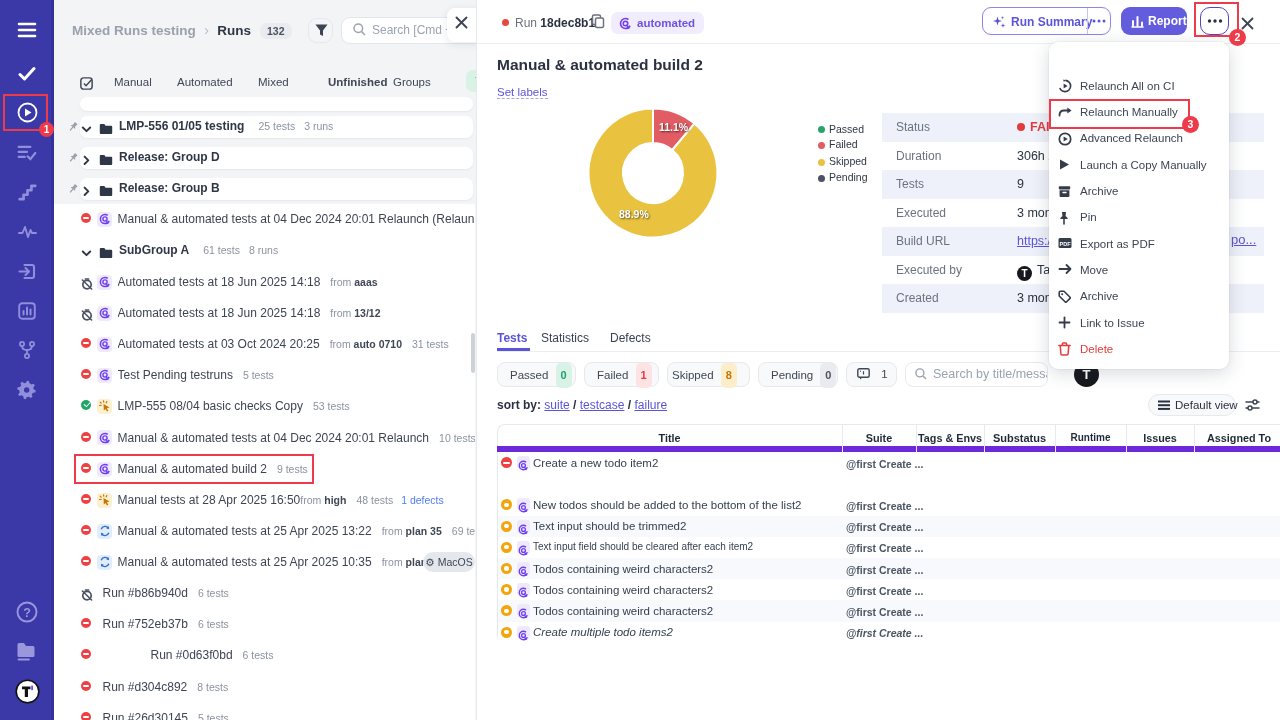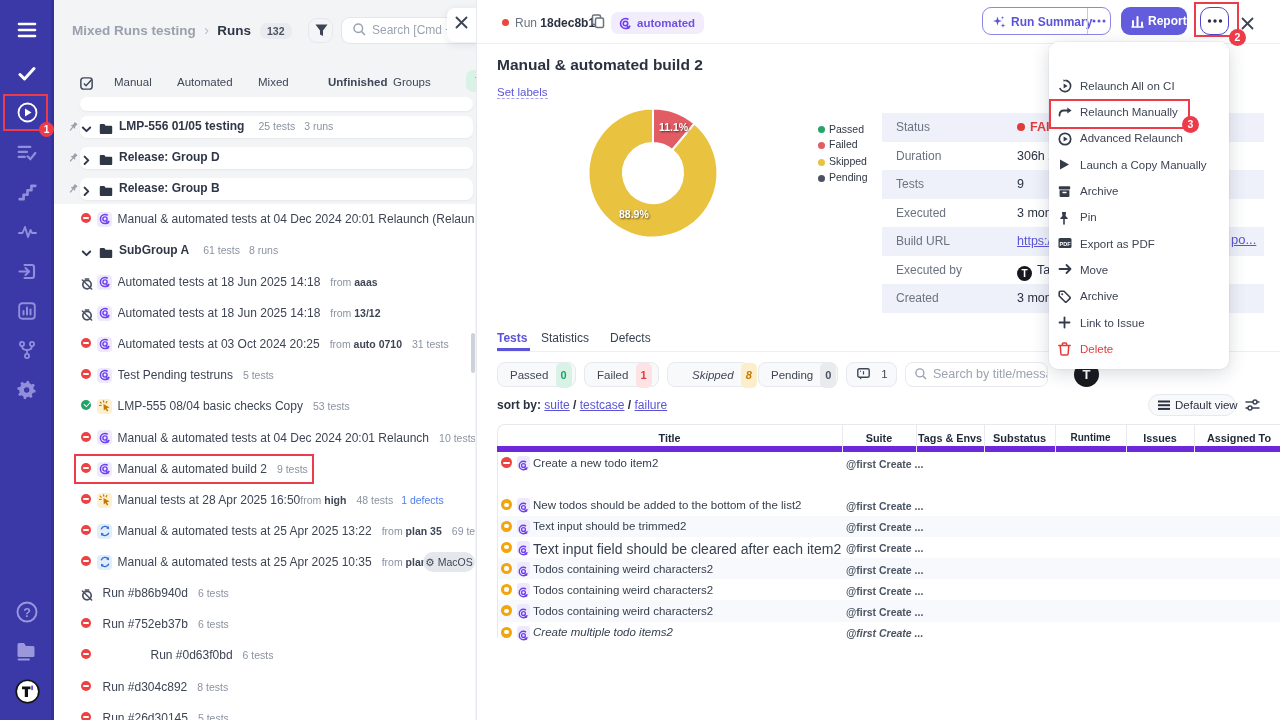--- a/index.html
+++ b/index.html
@@ -552,21 +552,21 @@
 <div class="abs" style="left:754px; top:232px; font-size:13px; color:#5b54d9; text-decoration:underline;">po...</div>
 <div class="ttab abs" style="left:20px; color:#5b54d9; font-weight:700;">Tests</div>
 <div class="abs" style="left:20px; top:348px; width:33px; height:2.5px; background:#5b54d9;"></div>
 <div class="ttab abs" style="left:64px;">Statistics</div>
 <div class="ttab abs" style="left:133px;">Defects</div>
 <div class="abs" style="left:20px; top:351px; width:783px; height:1px; background:#eceef2;"></div>
 <div class="fpill" style="left:20px; width:79px; line-height:23px; text-align:left; padding-left:12px;">Passed
 <span class="cnt" style="background:#d8f3e6; color:#1d9e6e; margin-left:4px;">0</span></div>
 <div class="fpill" style="left:107px; width:75px; line-height:23px; text-align:left; padding-left:12px;">Failed
 <span class="cnt" style="background:#fde3e3; color:#e23b3b; margin-left:4px;">1</span></div>
-<div class="fpill" style="left:190px; width:83px; line-height:23px; text-align:left; padding-left:24px;font-style:italic;">Skipped
+<div class="fpill" style="left:190px; width:83px; line-height:23px; text-align:left; padding-left:4px;">Skipped
 <span class="cnt" style="background:#fdeecb; color:#c27803; margin-left:4px;">8</span></div>
 <div class="fpill" style="left:281px; width:80px; line-height:23px; text-align:left; padding-left:12px;">Pending
 <span class="cnt" style="background:#e9ebef; color:#4b5260; margin-left:4px;">0</span></div>
 <div class="fpill" style="left:369px; width:51px; line-height:23px; padding-left:10px;">
 <svg width="13" height="12" viewBox="0 0 13 12" style="vertical-align:-2px;">
 <rect x="0.8" y="0.8" width="11.4" height="8.4" rx="1.5" fill="none" stroke="#3f4756" stroke-width="1.4"></rect>
 <path d="M3 9 L3 11.5 L6 9" fill="#3f4756"></path>
           <g stroke="#3f4756" stroke-width="1.2">
             <line x1="3.5" y1="3.2" x2="3.5" y2="3.2" stroke-linecap="round"></line>
             <line x1="6.5" y1="3.2" x2="6.5" y2="6.5"></line>
@@ -677,21 +677,21 @@
         <div class="st-skip" style="left:3px; top:5px; width:11px; height:11px;"></div>
         <div style="position:absolute; left:19px; top:4px; width:13px; height:13px; background:#efe9fd; border-radius:3px;">
           <div style="position:absolute; left:1px; top:1px;"><svg width="11" height="11" viewBox="0 0 12 12">
               <g fill="none" stroke="#6d3df0" stroke-width="1.5">
                 <circle cx="6" cy="6" r="4.6" stroke-dasharray="22 7" stroke-dashoffset="-2"></circle>
                 <circle cx="6" cy="6" r="2.1" stroke-width="1.4"></circle>
               </g>
               <path d="M6.2 6.2 L10.3 10.3 L9 10.6 L8 11 Z" fill="#6d3df0"></path>
             </svg></div>
         </div>
-        <div style="position:absolute; left:35px; top:4.5px; font-size:14px; color:#374151; white-space:nowrap;">Text input field should be cleared after each item2</div>
+        <div style="position:absolute; left:35px; top:4.5px; font-size:10px; color:#374151; white-space:nowrap;">Text input field should be cleared after each item2</div>
         <div style="position:absolute; left:348px; top:5.5px; font-size:10.5px; color:#4b5563; font-weight:700;">@first Create ...</div>
       </div>
 <div class="abs" style="left:21px; top:558.0000000000001px; width:782px; height:21.2px; background:#f7f9fc;">
         <div class="st-skip" style="left:3px; top:5px; width:11px; height:11px;"></div>
         <div style="position:absolute; left:19px; top:4px; width:13px; height:13px; background:#efe9fd; border-radius:3px;">
           <div style="position:absolute; left:1px; top:1px;"><svg width="11" height="11" viewBox="0 0 12 12">
               <g fill="none" stroke="#6d3df0" stroke-width="1.5">
                 <circle cx="6" cy="6" r="4.6" stroke-dasharray="22 7" stroke-dashoffset="-2"></circle>
                 <circle cx="6" cy="6" r="2.1" stroke-width="1.4"></circle>
               </g>

